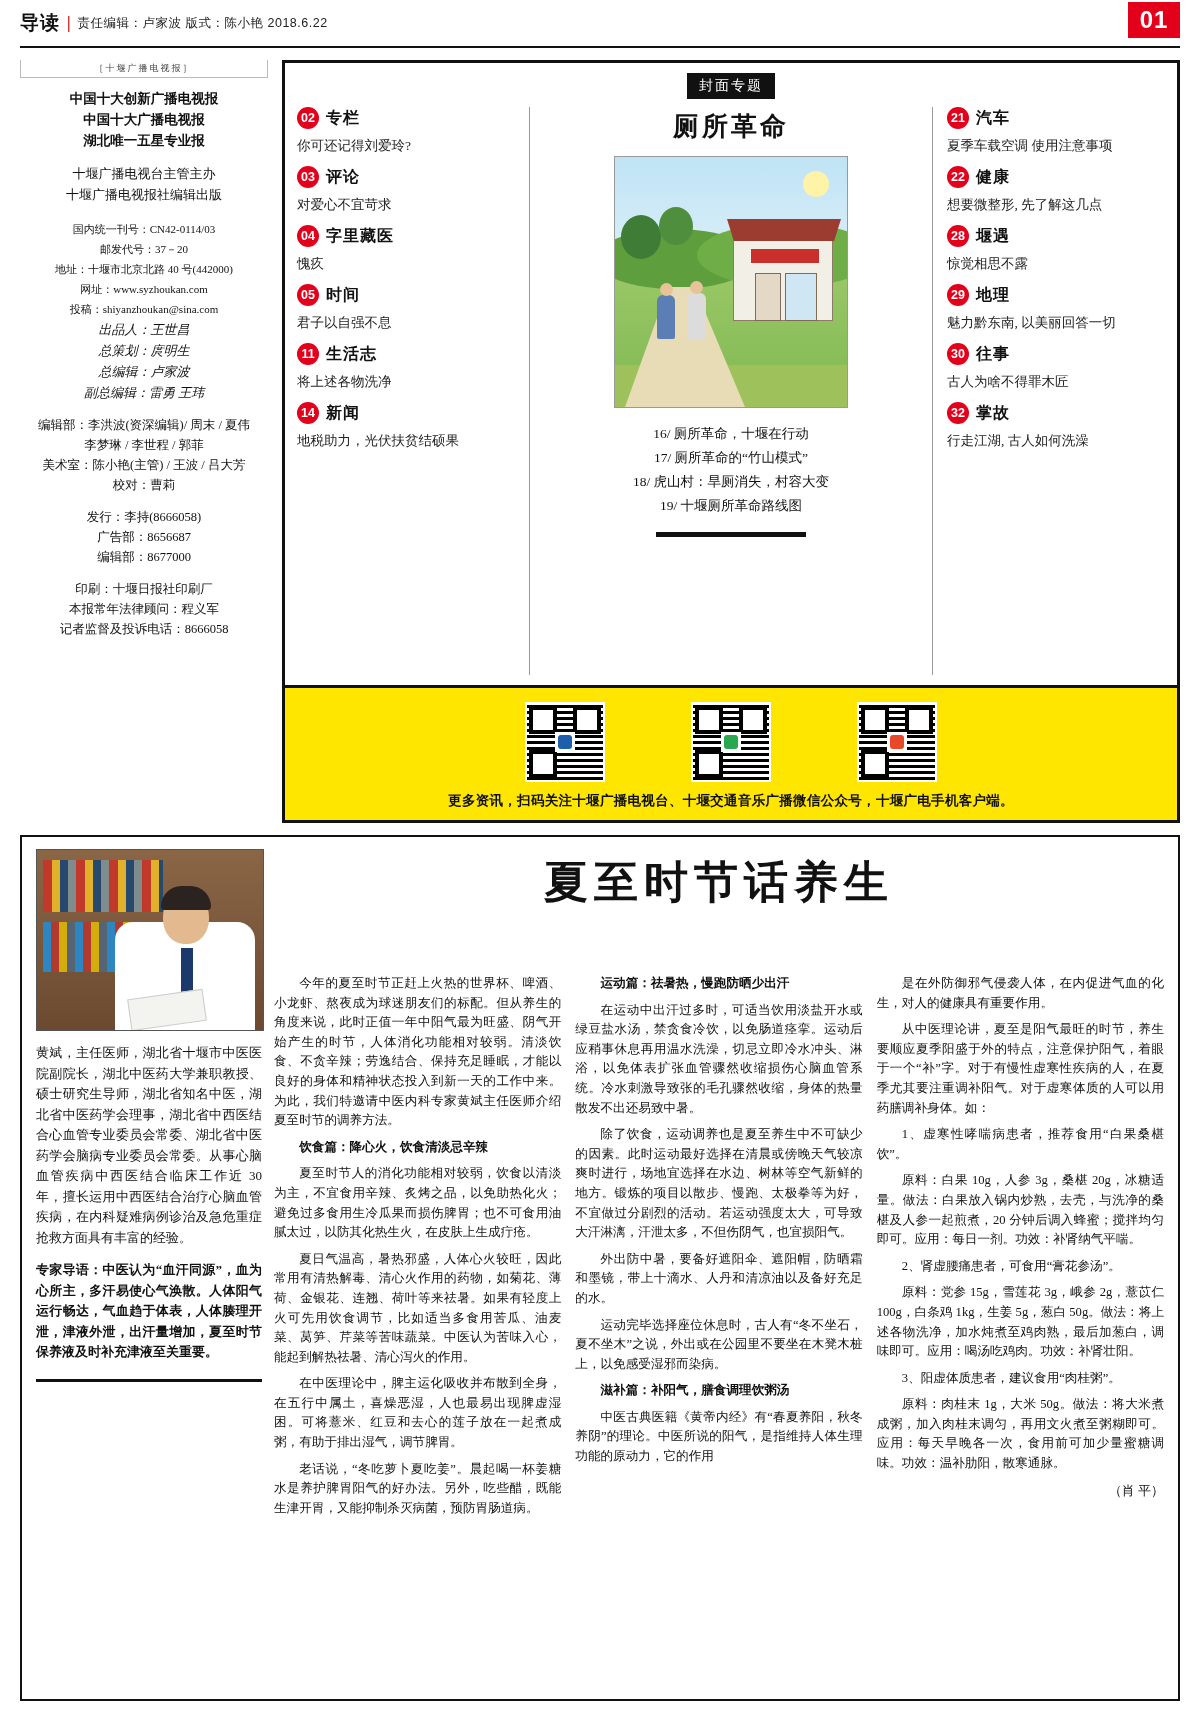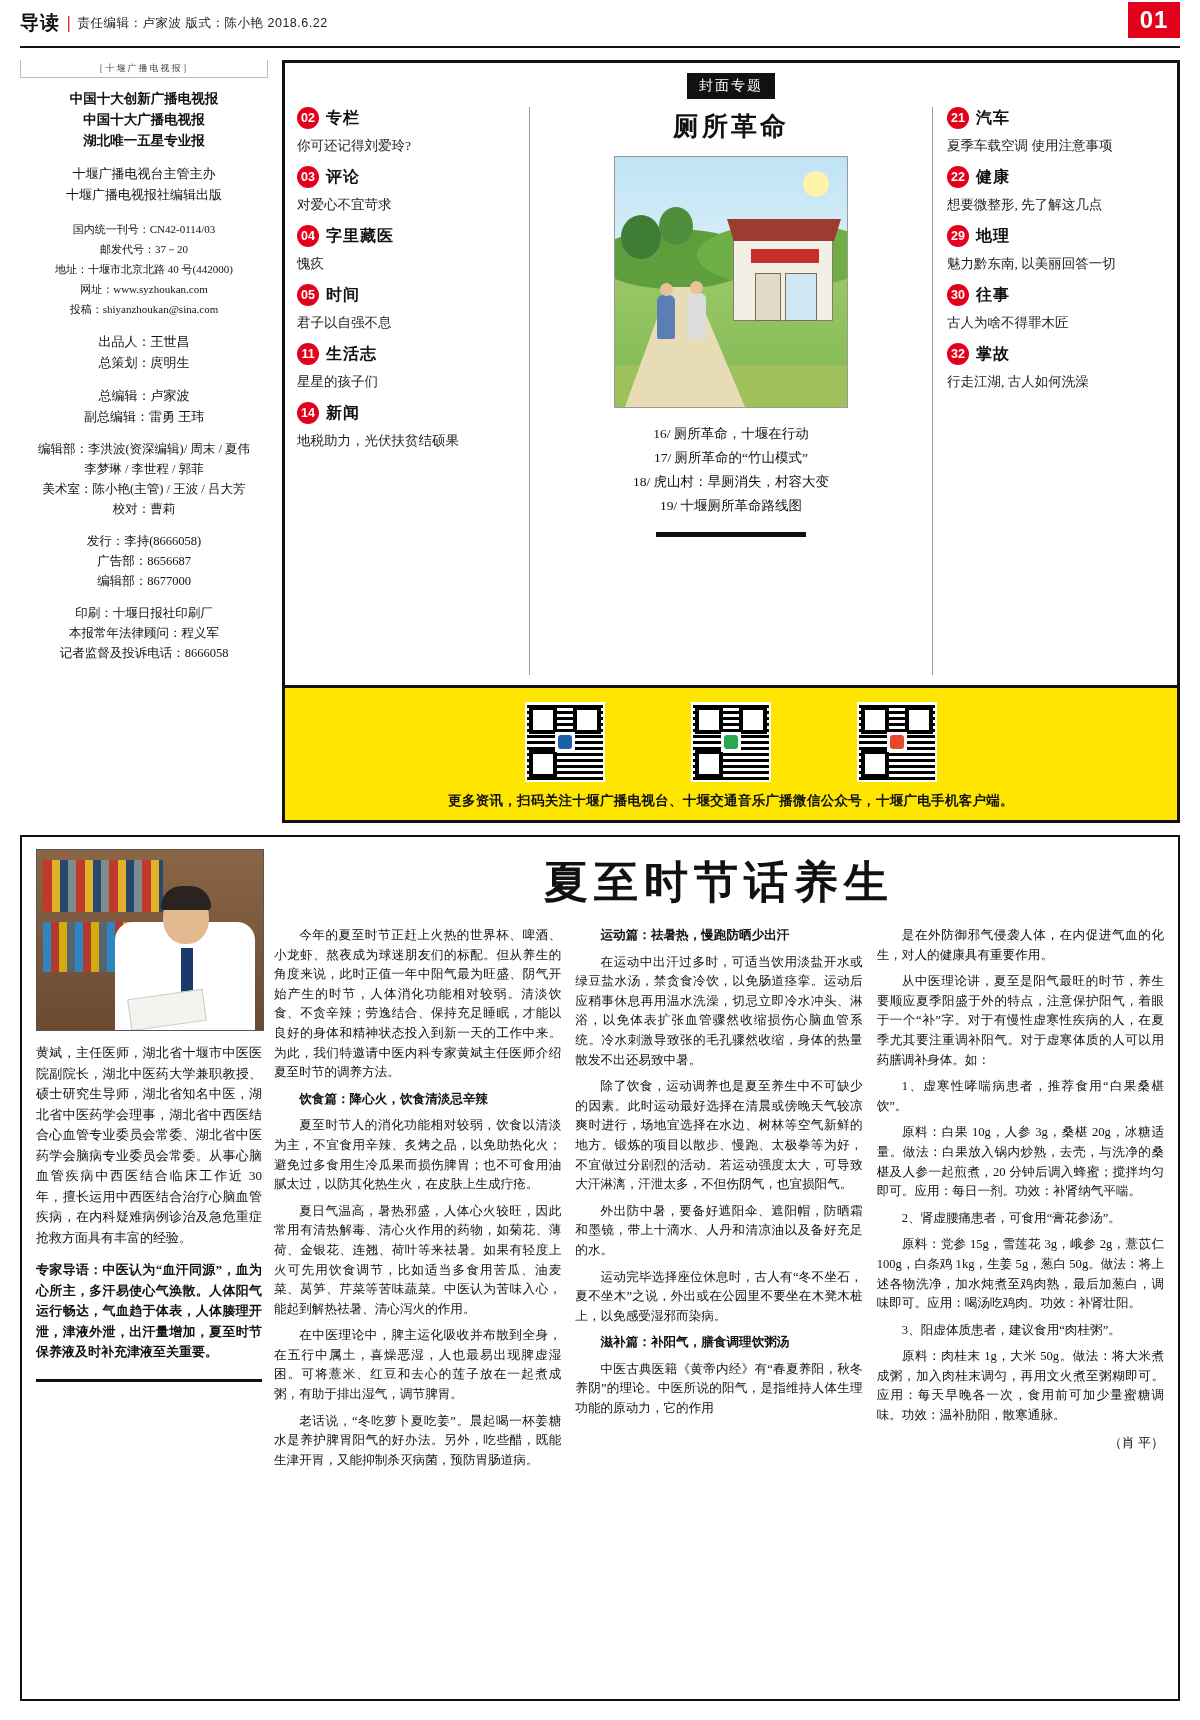--- a/index.html
+++ b/index.html
@@ -63,21 +63,21 @@
     font-size:9px;line-height:10px;padding:3px 1px;box-sizing:border-box;
   }
   .logo-sub{
     border:1px solid #bbb;border-top:none;
     font-size:9px;color:#444;letter-spacing:2px;padding:2px 0;
   }
 
   .award{font-size:13.5px;line-height:21px;font-weight:bold;margin-top:10px;color:#111;}
   .org{font-size:13px;line-height:21px;margin-top:12px;}
   .meta{font-size:11px;line-height:20px;margin-top:14px;}
-  .people{font-size:13px;line-height:21px;margin-top:12px;}
+  .people{font-size:13px;line-height:21px;font-style:italic;}
   .staff{font-size:12.5px;line-height:20px;margin-top:12px;}
   .contact{font-size:12.5px;line-height:20px;margin-top:12px;}
   .printing{font-size:12.5px;line-height:20px;margin-top:12px;}
 
   
   .rightcol{flex:1;border:3px solid #111;position:relative;box-sizing:border-box;padding:10px 12px 0;}
   .cover-tag{
     width:88px;height:26px;background:#111;color:#fff;
     font-family:"Liberation Sans","DejaVu Sans",sans-serif;
     font-size:14px;display:flex;align-items:center;justify-content:center;
@@ -168,21 +168,21 @@
   .portrait .coat{position:absolute;left:78px;bottom:0;width:140px;height:108px;background:#ffffff;border-radius:18px 18px 0 0;}
   .portrait .head{position:absolute;left:126px;bottom:86px;width:46px;height:54px;border-radius:50% 50% 46% 46%;background:#e3b98f;}
   .portrait .hair{position:absolute;left:124px;bottom:120px;width:50px;height:24px;border-radius:24px 24px 4px 4px;background:#2a2320;}
   .portrait .tie{position:absolute;left:144px;bottom:34px;width:12px;height:48px;background:#1b3a6b;}
   .portrait .paper{position:absolute;left:92px;bottom:4px;width:74px;height:30px;background:#f3f3ef;transform:rotate(-8deg);border:1px solid #ccc;}
 
   .bio-text{font-size:13px;line-height:20.5px;margin-top:12px;text-align:justify;}
   .bio-lead{font-weight:bold;}
   .bio-rule{width:100%;height:3px;background:#111;margin:16px 0 14px;}
 
-  .article-area{flex:1;display:flex;flex-direction:column;}
+  .article-area{flex:1;display:flex;flex-direction:column;gap:48px;}
   .headline{
     text-align:center;font-size:44px;font-weight:bold;letter-spacing:6px;
     margin:4px 0 14px;font-family:"Liberation Serif","DejaVu Serif",serif;
   }
   .cols{display:flex;gap:14px;flex:1;}
   .col{flex:1;font-size:12.6px;line-height:19.6px;text-align:justify;}
   .col p{margin:0 0 7px;text-indent:2em;}
   .col p.sub{font-weight:bold;text-indent:2em;}
   .sign{text-align:right;font-size:13px;margin-top:4px;}
 </style>
@@ -284,21 +284,21 @@
               <span class="num-circle">05</span>
               <span class="toc-cat">时间</span>
             </div>
             <div class="toc-desc">君子以自强不息</div>
           </div>
           <div class="toc-item">
             <div class="toc-head">
               <span class="num-circle">11</span>
               <span class="toc-cat">生活志</span>
             </div>
-            <div class="toc-desc">星星的孩子们</div>
+            <div class="toc-desc">将上述各物洗净</div>
           </div>
           <div class="toc-item">
             <div class="toc-head">
               <span class="num-circle">14</span>
               <span class="toc-cat">新闻</span>
             </div>
             <div class="toc-desc">地税助力，光伏扶贫结硕果</div>
           </div>
         </div>
 
@@ -341,20 +341,27 @@
           </div>
           <div class="toc-item">
             <div class="toc-head">
               <span class="num-circle">22</span>
               <span class="toc-cat">健康</span>
             </div>
             <div class="toc-desc">想要微整形, 先了解这几点</div>
           </div>
           <div class="toc-item">
             <div class="toc-head">
+              <span class="num-circle">28</span>
+              <span class="toc-cat">堰遇</span>
+            </div>
+            <div class="toc-desc">惊觉相思不露</div>
+          </div>
+          <div class="toc-item">
+            <div class="toc-head">
               <span class="num-circle">29</span>
               <span class="toc-cat">地理</span>
             </div>
             <div class="toc-desc">魅力黔东南, 以美丽回答一切</div>
           </div>
           <div class="toc-item">
             <div class="toc-head">
               <span class="num-circle">30</span>
               <span class="toc-cat">往事</span>
             </div>

